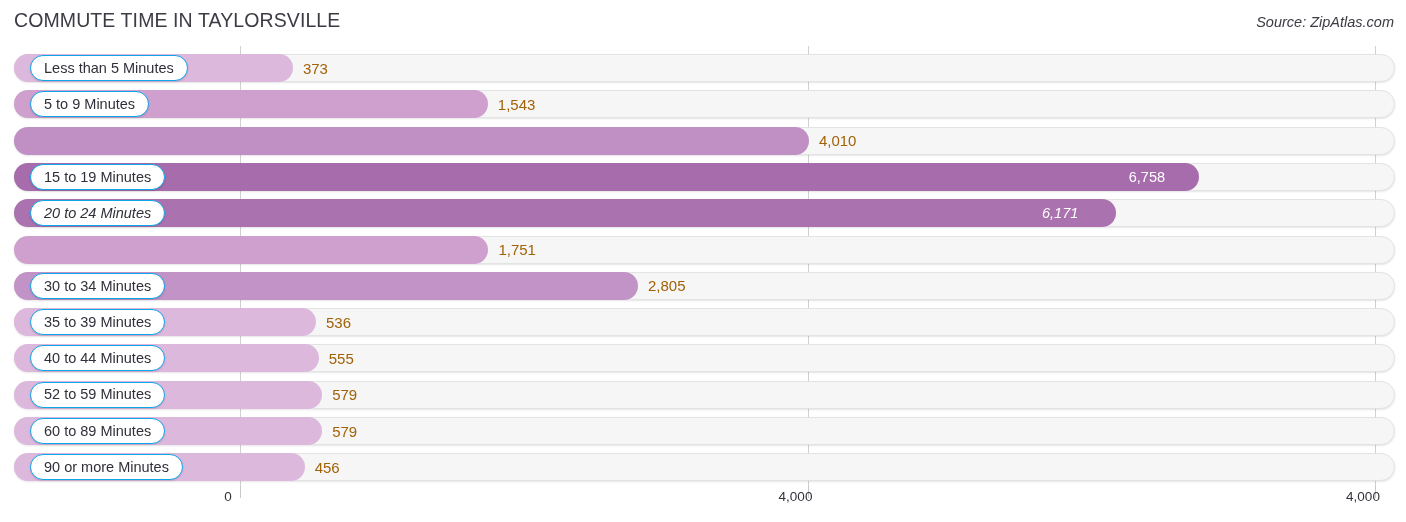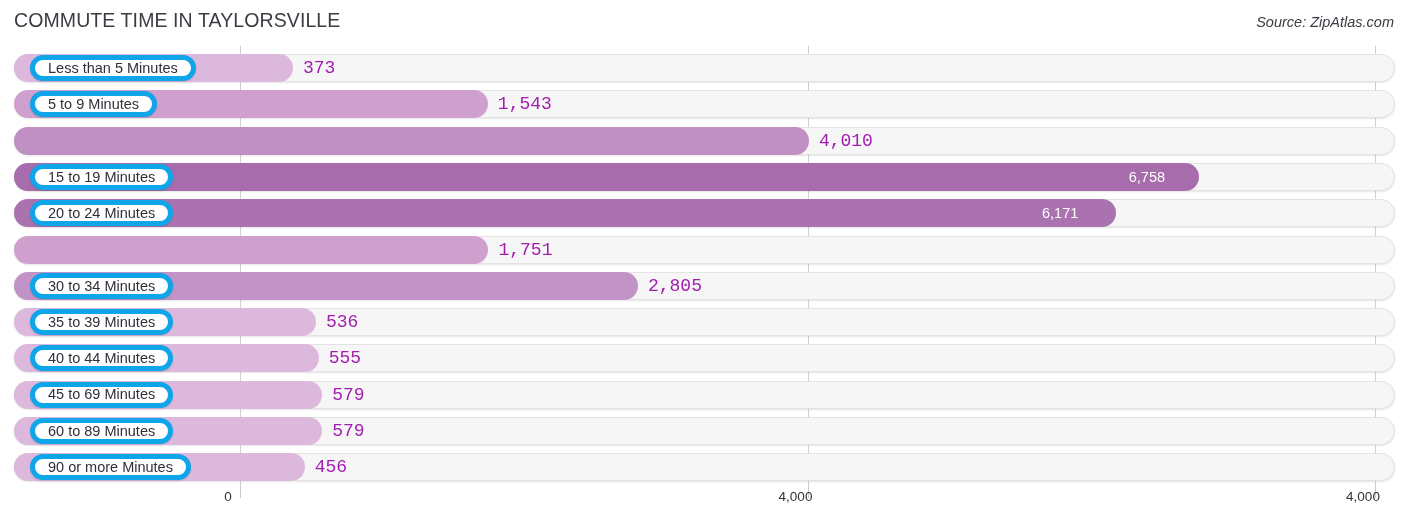--- a/index.html
+++ b/index.html
@@ -90,45 +90,44 @@
   }
 
   
   .label-pill {
     position: absolute;
     left: 16px;
     top: 1px;
     height: 26px;
     border-radius: 13px;
     background: #ffffff;
-    border: 5px solid #0ea5e9;
+    border: 1px solid #0ea5e9;
     box-sizing: border-box;
     display: flex;
     align-items: center;
     padding: 0 13px;
     box-shadow: 0 1px 2px rgba(0,0,0,0.13);
     white-space: nowrap;
   }
   .label-pill span {
     font-size: 14.5px;
     color: #30303a;
     line-height: 1;
   }
 
   
   .value-out {
     position: absolute;
     top: 0;
     height: 28px;
     display: flex;
     align-items: center;
-    font-size: 18px;
-    color: #a21caf;
-    white-space: nowrap;
-    font-family: Liberation Mono, monospace;
+    font-size: 15px;
+    color: #a16207;
+    white-space: nowrap;
   }
   
   .value-in {
     position: absolute;
     top: 0;
     height: 28px;
     display: flex;
     align-items: center;
     font-size: 14.5px;
     color: #ffffff;
@@ -193,21 +192,21 @@
       <div class="value-out" style="left: 804.919px;">4,010</div>
     </div>
     <div class="row" style="top: 116.9px; width: 1381px;">
       <div class="track"></div>
       <div class="bar" style="width: 1184.79px; background: rgb(167, 108, 172);"></div>
       <div class="label-pill">
         <span>15 to 19 Minutes</span>
       </div>
       <div class="value-in" style="left: 1114.79px;">6,758</div>
     </div>
-    <div class="row" style="top: 153.2px; width: 1381px;">
+    <div class="row" style="top: 153.2px; width: 1381px; font-style: italic;">
       <div class="track"></div>
       <div class="bar" style="width: 1101.51px; background: rgb(171, 114, 176);"></div>
       <div class="label-pill">
         <span>20 to 24 Minutes</span>
       </div>
       <div class="value-in" style="left: 994px; margin-left: 34px;">6,171</div>
     </div>
     <div class="row" style="top: 189.5px; width: 1381px;">
       <div class="track"></div>
       <div class="bar" style="width: 474.423px; background: rgb(207, 160, 205);"></div>
@@ -234,21 +233,21 @@
       <div class="bar" style="width: 304.741px; background: rgb(221, 184, 221);"></div>
       <div class="label-pill">
         <span>40 to 44 Minutes</span>
       </div>
       <div class="value-out" style="left: 314.741px;">555</div>
     </div>
     <div class="row" style="top: 334.7px; width: 1381px;">
       <div class="track"></div>
       <div class="bar" style="width: 308.146px; background: rgb(221, 184, 221);"></div>
       <div class="label-pill">
-        <span>45 to 69 Minutes</span>
+        <span>52 to 59 Minutes</span>
       </div>
       <div class="value-out" style="left: 318.146px;">579</div>
     </div>
     <div class="row" style="top: 371px; width: 1381px;">
       <div class="track"></div>
       <div class="bar" style="width: 308.146px; background: rgb(221, 184, 221);"></div>
       <div class="label-pill">
         <span>60 to 89 Minutes</span>
       </div>
       <div class="value-out" style="left: 318.146px;">579</div>

